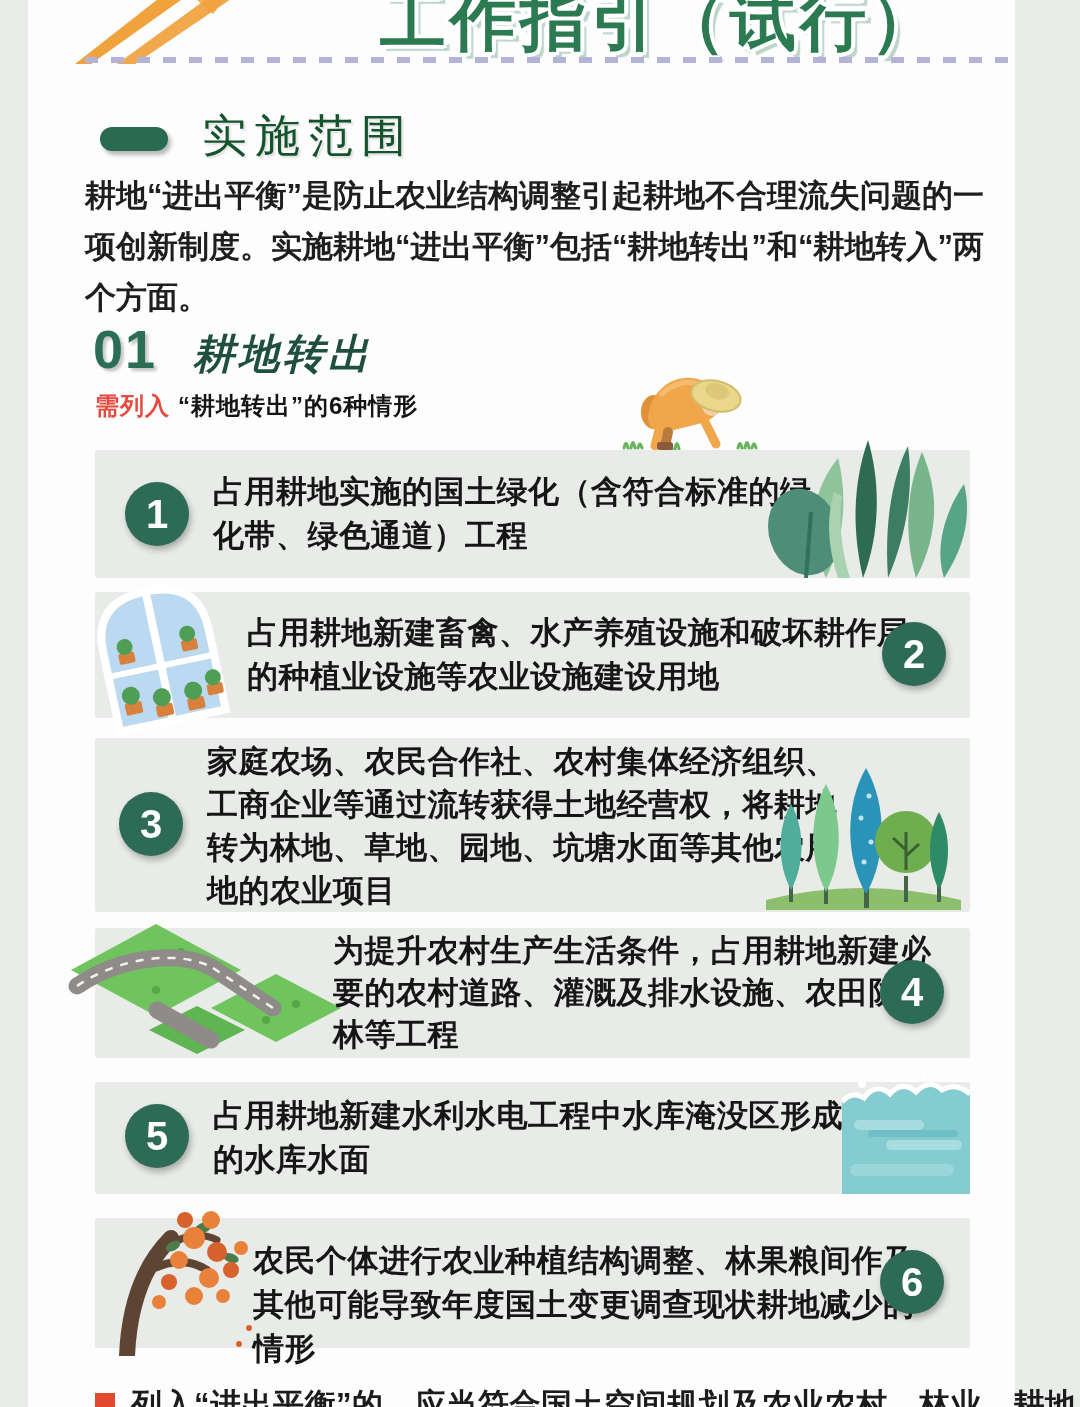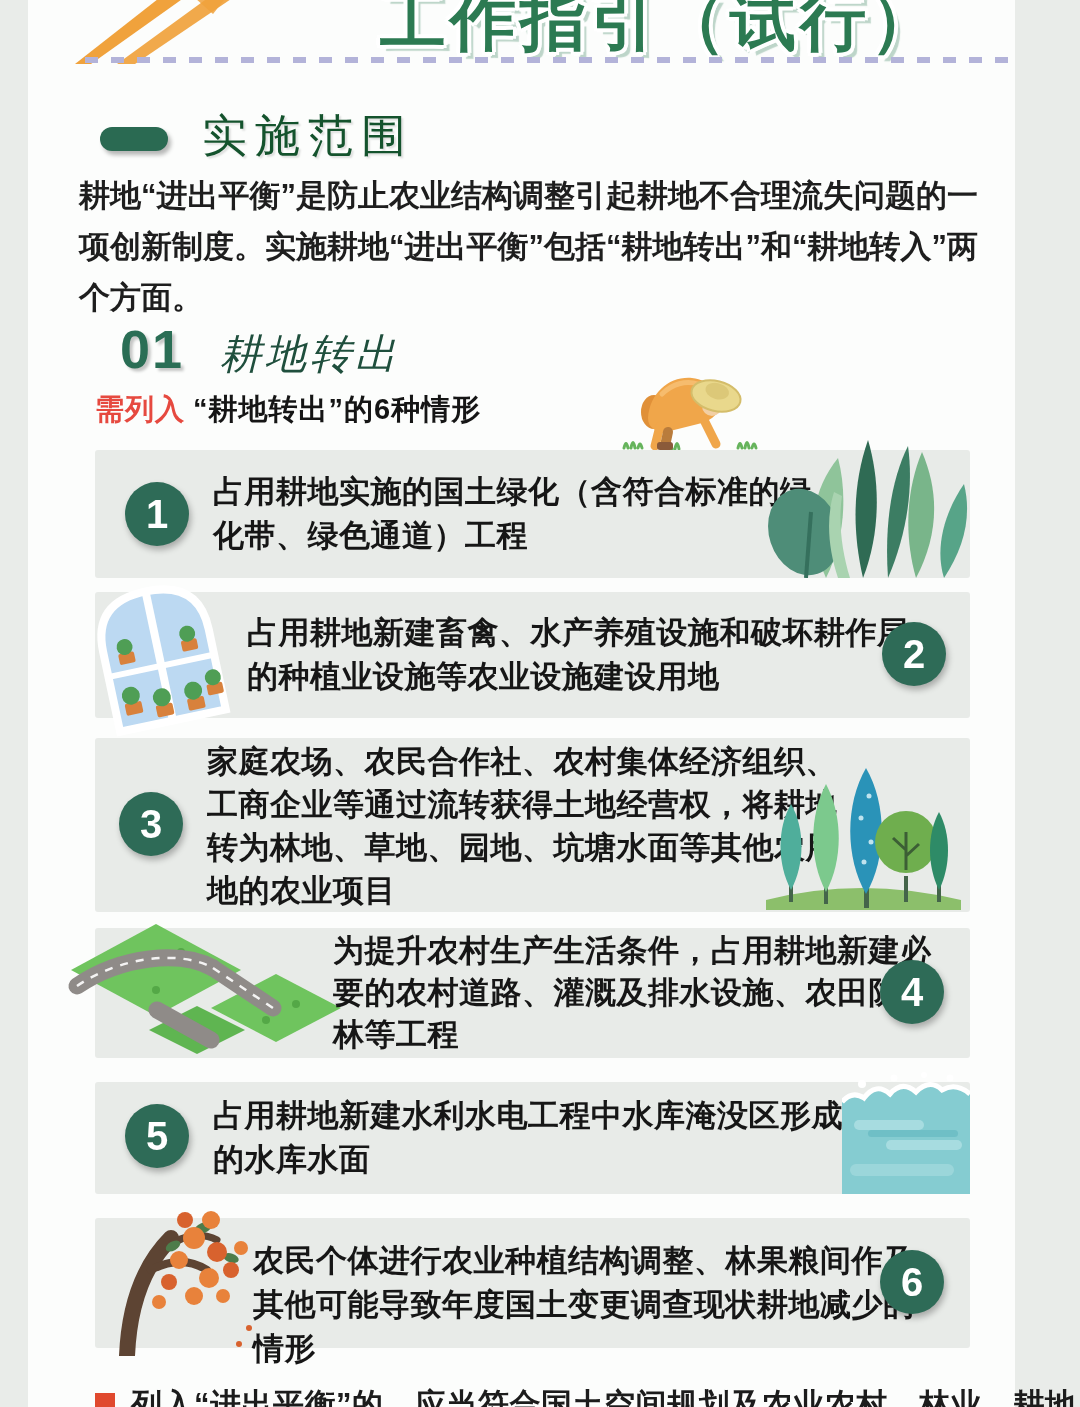--- a/index.html
+++ b/index.html
@@ -22,30 +22,30 @@
   .dashes{position:absolute;left:57px;top:57px;width:925px;height:6px;
     background:repeating-linear-gradient(90deg,#b3b3d9 0 13px,transparent 13px 26px);}
 
   
   .sec{position:absolute;left:72px;top:106px;display:flex;align-items:center;}
   .sec-bar{width:68px;height:24px;border-radius:13px;background:#2a6a52;
     box-shadow:3px 4px 4px rgba(0,0,0,.28);margin-right:34px;margin-top:6px;}
   .sec-title{font-size:45px;color:#14532d;letter-spacing:8px;font-weight:500;
     text-shadow:2px 2px 2px rgba(0,0,0,.12);}
 
-  .intro{position:absolute;left:51px;top:170px;width:910px;
+  .intro{position:absolute;left:57px;top:170px;width:910px;
     font-size:31px;line-height:51px;color:#1e1e1e;font-weight:600;}
 
-  .sub{position:absolute;left:92px;top:318px;display:flex;align-items:baseline;justify-content:flex-end;}
+  .sub{position:absolute;left:65px;top:318px;display:flex;align-items:baseline;justify-content:flex-end;}
   .sub-num{font-size:54px;font-weight:800;color:#2a6e55;letter-spacing:2px;
     text-shadow:3px 3px 3px rgba(0,0,0,.22);}
-  .sub-title{font-size:41px;font-weight:400;font-style:italic;color:#1f4f3d;
+  .sub-title{font-size:41px;font-weight:700;font-style:italic;color:#1f4f3d;
     margin-left:36px;letter-spacing:4px;}
 
-  .lead{position:absolute;left:67px;top:390px;font-size:29px;font-weight:800;
+  .lead{position:absolute;left:67px;top:390px;font-size:24px;font-weight:800;
     letter-spacing:1px;color:#151515;white-space:nowrap;}
   .lead .hl{color:#e6493f;margin-right:8px;}
   .farmer{position:absolute;left:582px;top:354px;width:152px;height:98px;}
 
   
   .card{position:absolute;left:67px;width:875px;background:#e8ebe8;border-radius:3px;}
   #card1{top:450px;height:128px;}
   #card2{top:592px;height:126px;}
   #card3{top:738px;height:174px;}
   #card4{top:928px;height:130px;}

